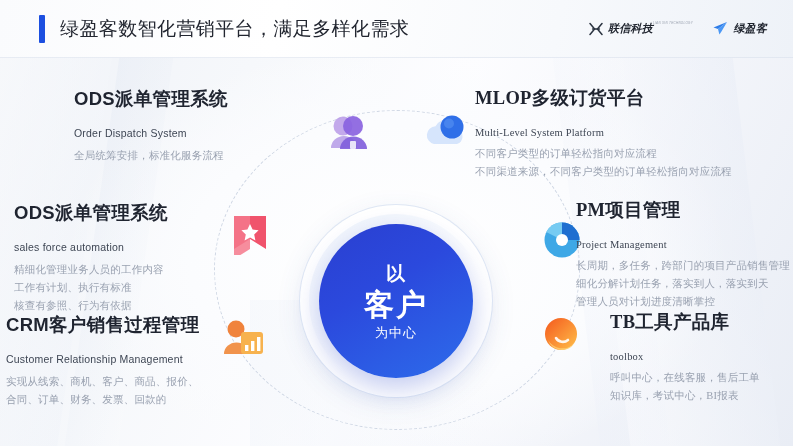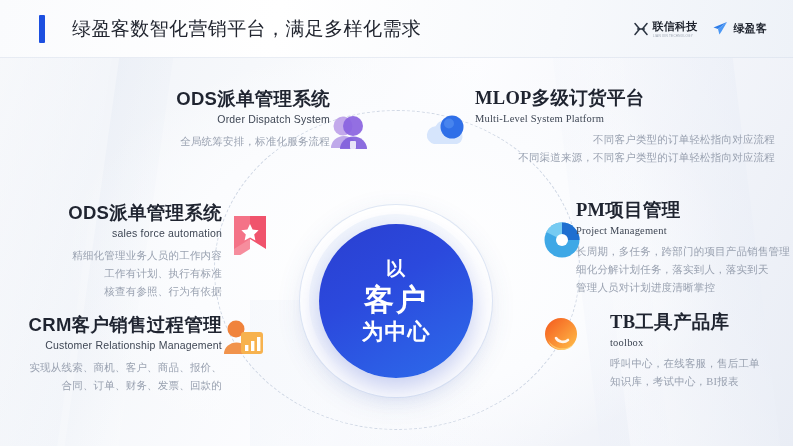--- a/index.html
+++ b/index.html
@@ -33,29 +33,29 @@
 
   
   #header{
     position:absolute;left:0;top:0;width:793px;height:58px;
     background:linear-gradient(100deg,#fafbfd 0%,#ffffff 35%,#f7f9fc 70%,#eef2f8 100%);
     border-bottom:1px solid rgba(215,222,235,.55);
     display:flex;align-items:center;box-sizing:border-box;
   }
   #accentbar{width:6px;height:28px;background:#1c4fe0;margin-left:39px;border-radius:1px;flex:none;}
   #headline{
-    margin-left:27px;font-size:19px;color:#222630;letter-spacing:.4px;
+    margin-left:15px;font-size:19px;color:#222630;letter-spacing:.4px;
     font-weight:400;white-space:nowrap;
   }
   #brands{margin-left:auto;margin-right:26px;display:flex;align-items:center;gap:15px;}
   .brand{display:flex;align-items:center;gap:5px;}
   .brand .bname{font-size:11px;color:#1e232d;font-weight:700;letter-spacing:.2px;}
   .brand .bsub{font-size:3.4px;color:#98a0ae;letter-spacing:.3px;display:block;
                 transform:scale(.9);transform-origin:left top;}
-  .brand .bstack{display:flex;flex-direction:column;justify-content:center;}
+  .brand .bstack{display:flex;flex-direction:row;justify-content:center;font-style:italic;}
 
   
   #dashed-ring{
     position:absolute;left:214px;top:110px;width:366px;height:320px;
     border:1px dashed #cfd7e4;border-radius:50%;box-sizing:border-box;
   }
   #halo{
     position:absolute;left:300px;top:205px;width:192px;height:192px;border-radius:50%;
     background:#ffffff;
     box-shadow:0 0 0 1px rgba(219,228,243,.9), 0 6px 26px rgba(60,90,160,.10);
@@ -66,37 +66,37 @@
   }
   #core{
     position:absolute;left:319px;top:224px;width:154px;height:154px;border-radius:50%;
     background:linear-gradient(150deg,#2a3fd0 0%,#2b49dd 40%,#2d6ceb 100%);
     box-shadow:0 10px 26px rgba(40,70,200,.28);
     display:flex;flex-direction:column;align-items:center;justify-content:center;
     color:#fff;line-height:1;
   }
   #core .l1{font-size:19px;font-weight:700;letter-spacing:1px;}
   #core .l2{font-size:30px;font-weight:700;letter-spacing:2px;margin:7px 8px 6px;}
-  #core .l3{font-size:22px;font-weight:700;letter-spacing:1px;}
+  #core .l3{font-size:13px;font-weight:400;letter-spacing:1px;}
 
   
   .feat{position:absolute;}
   .ftitle{
     font-size:18.5px;font-weight:700;color:#1f2430;letter-spacing:.3px;
     white-space:nowrap;line-height:1.18;
   }
   .fsub{
     font-size:10.5px;color:#3e4654;letter-spacing:.2px;white-space:nowrap;
-    margin-top:3px;
+    margin-top:17px;
   }
   .fdesc{
     margin-top:7px;font-size:10.5px;color:#99a1b0;line-height:1.72;letter-spacing:.2px;
     white-space:nowrap;
   }
-  .align-r{text-align:right;}
+  .align-r{}
   .align-l{text-align:left;font-family:Liberation Serif, serif;}
 
   #f-ods{left:74px;top:88px;width:256px;}
   #f-mlop{left:475px;top:88px;width:300px;}
   #f-sfa{left:14px;top:202px;width:208px;}
   #f-pm{left:576px;top:200px;width:210px;}
   #f-crm{left:6px;top:314px;width:216px;}
   #f-tb{left:610px;top:312px;width:200px;}
 
   

